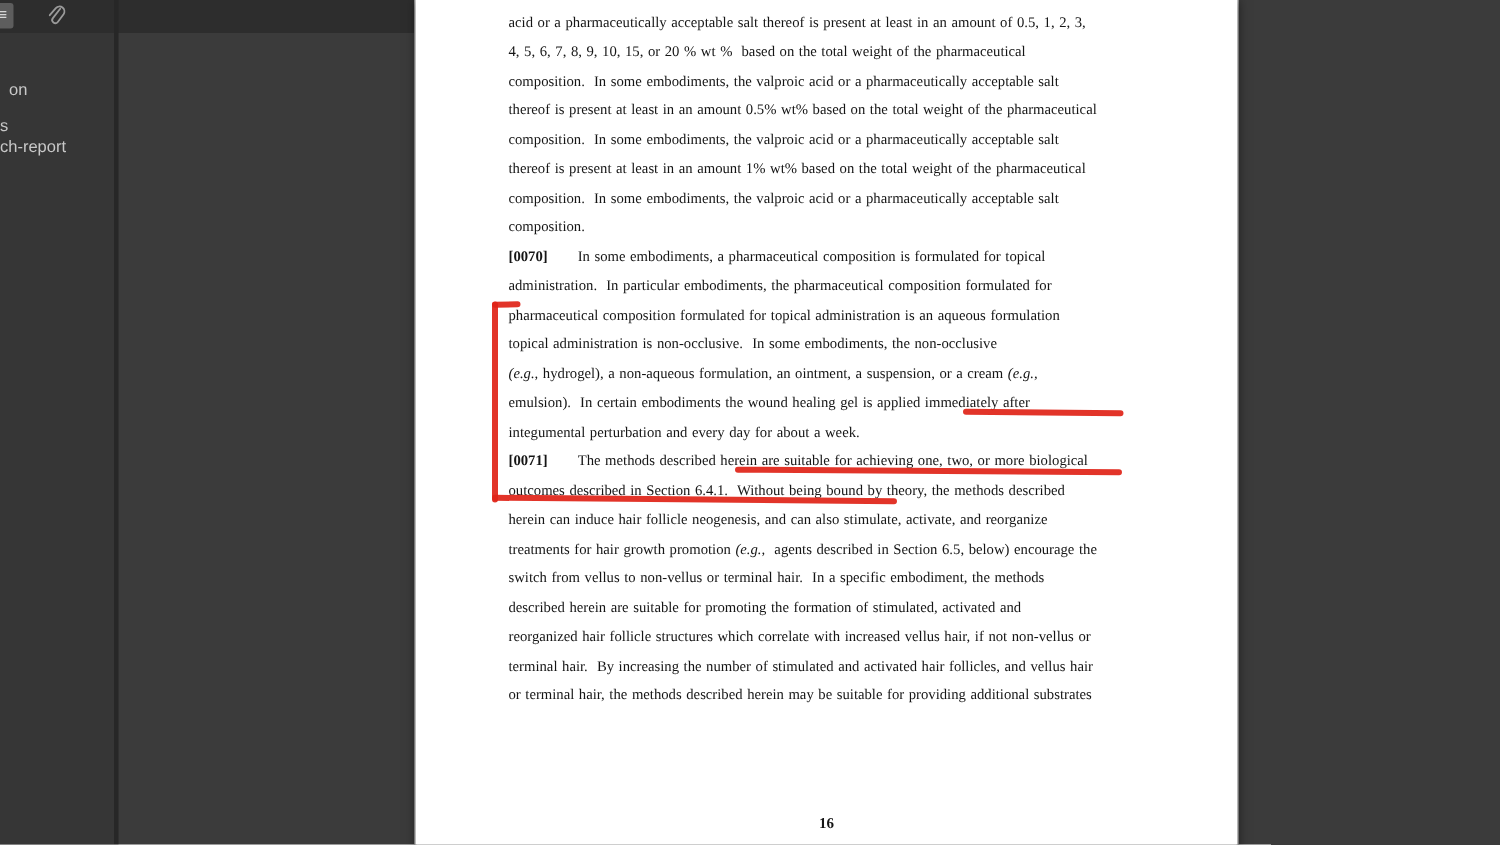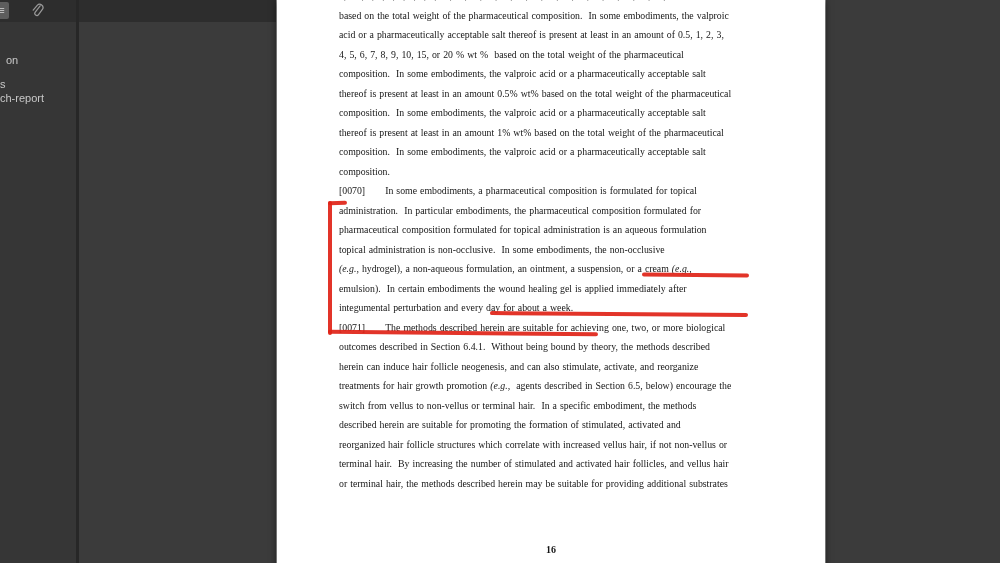--- a/index.html
+++ b/index.html
@@ -39,21 +39,21 @@
     box-shadow:0 0 7px rgba(0,0,0,0.55), 0 0 0 1px #9a9a9a;
   }
   #page-text{
     position:absolute; left:62px; top:-14px; z-index:5;
   }
   .tline{
     height:19.5px; line-height:19.5px; white-space:pre;
     font-family:"Liberation Serif",serif; font-size:9.8px; color:#151515;
     word-spacing:0.6px;
   }
-  .tline .b{ font-weight:normal; }
+  .tline .b{ font-weight:bold; }
   .tline .i{ font-style:italic;margin-top:16px; }
   .tline .gap{ display:inline-block; width:20px; }
   #annotation-layer{ position:absolute; left:0; top:0; width:548px; height:580px; z-index:6; pointer-events:none; }
   .mark{ position:absolute; border-radius:2px; opacity:0.92; }
   #page-number{
     position:absolute; left:0; top:544px; width:548px; text-align:center;
     font-family:"Liberation Serif",serif; font-size:10px; color:#151515; z-index:5;font-weight:bold;
   }
 </style>
 </head>
@@ -76,21 +76,20 @@
         <div class="side-item" style="top: 56px; left: 0px;">s</div>
         <div class="side-item" style="top: 70px; left: 0px; text-align: center;">ch-report</div>
       </div>
   </div>
   <div id="sidebar-divider"></div>
 
   <div id="doc-area">
     <div id="page">
       <div id="page-text">
           <div class="tline"><span>2, 2.5, 3, 4, 5, 6, 7, 8, 9, 10, 11, 12, 13, 14, 15, 16, 17, 18, 19, 20, 21, 22, 23, 24, or 25% wt %</span></div>
-          <div class="tline"><span>based on the total weight of the pharmaceutical composition.  In some embodiments, the valproic</span></div>
           <div class="tline"><span>acid or a pharmaceutically acceptable salt thereof is present at least in an amount of 0.5, 1, 2, 3,</span></div>
           <div class="tline"><span>4, 5, 6, 7, 8, 9, 10, 15, or 20 % wt %  based on the total weight of the pharmaceutical</span></div>
           <div class="tline"><span>composition.  In some embodiments, the valproic acid or a pharmaceutically acceptable salt</span></div>
           <div class="tline"><span>thereof is present at least in an amount 0.5% wt% based on the total weight of the pharmaceutical</span></div>
           <div class="tline"><span>composition.  In some embodiments, the valproic acid or a pharmaceutically acceptable salt</span></div>
           <div class="tline"><span>thereof is present at least in an amount 1% wt% based on the total weight of the pharmaceutical</span></div>
           <div class="tline"><span>composition.  In some embodiments, the valproic acid or a pharmaceutically acceptable salt</span></div>
           <div class="tline"><span>composition.</span></div>
           <div class="tline"><span class="b">[0070]</span><span class="gap"></span><span>In some embodiments, a pharmaceutical composition is formulated for topical</span></div>
           <div class="tline"><span>administration.  In particular embodiments, the pharmaceutical composition formulated for</span></div>

